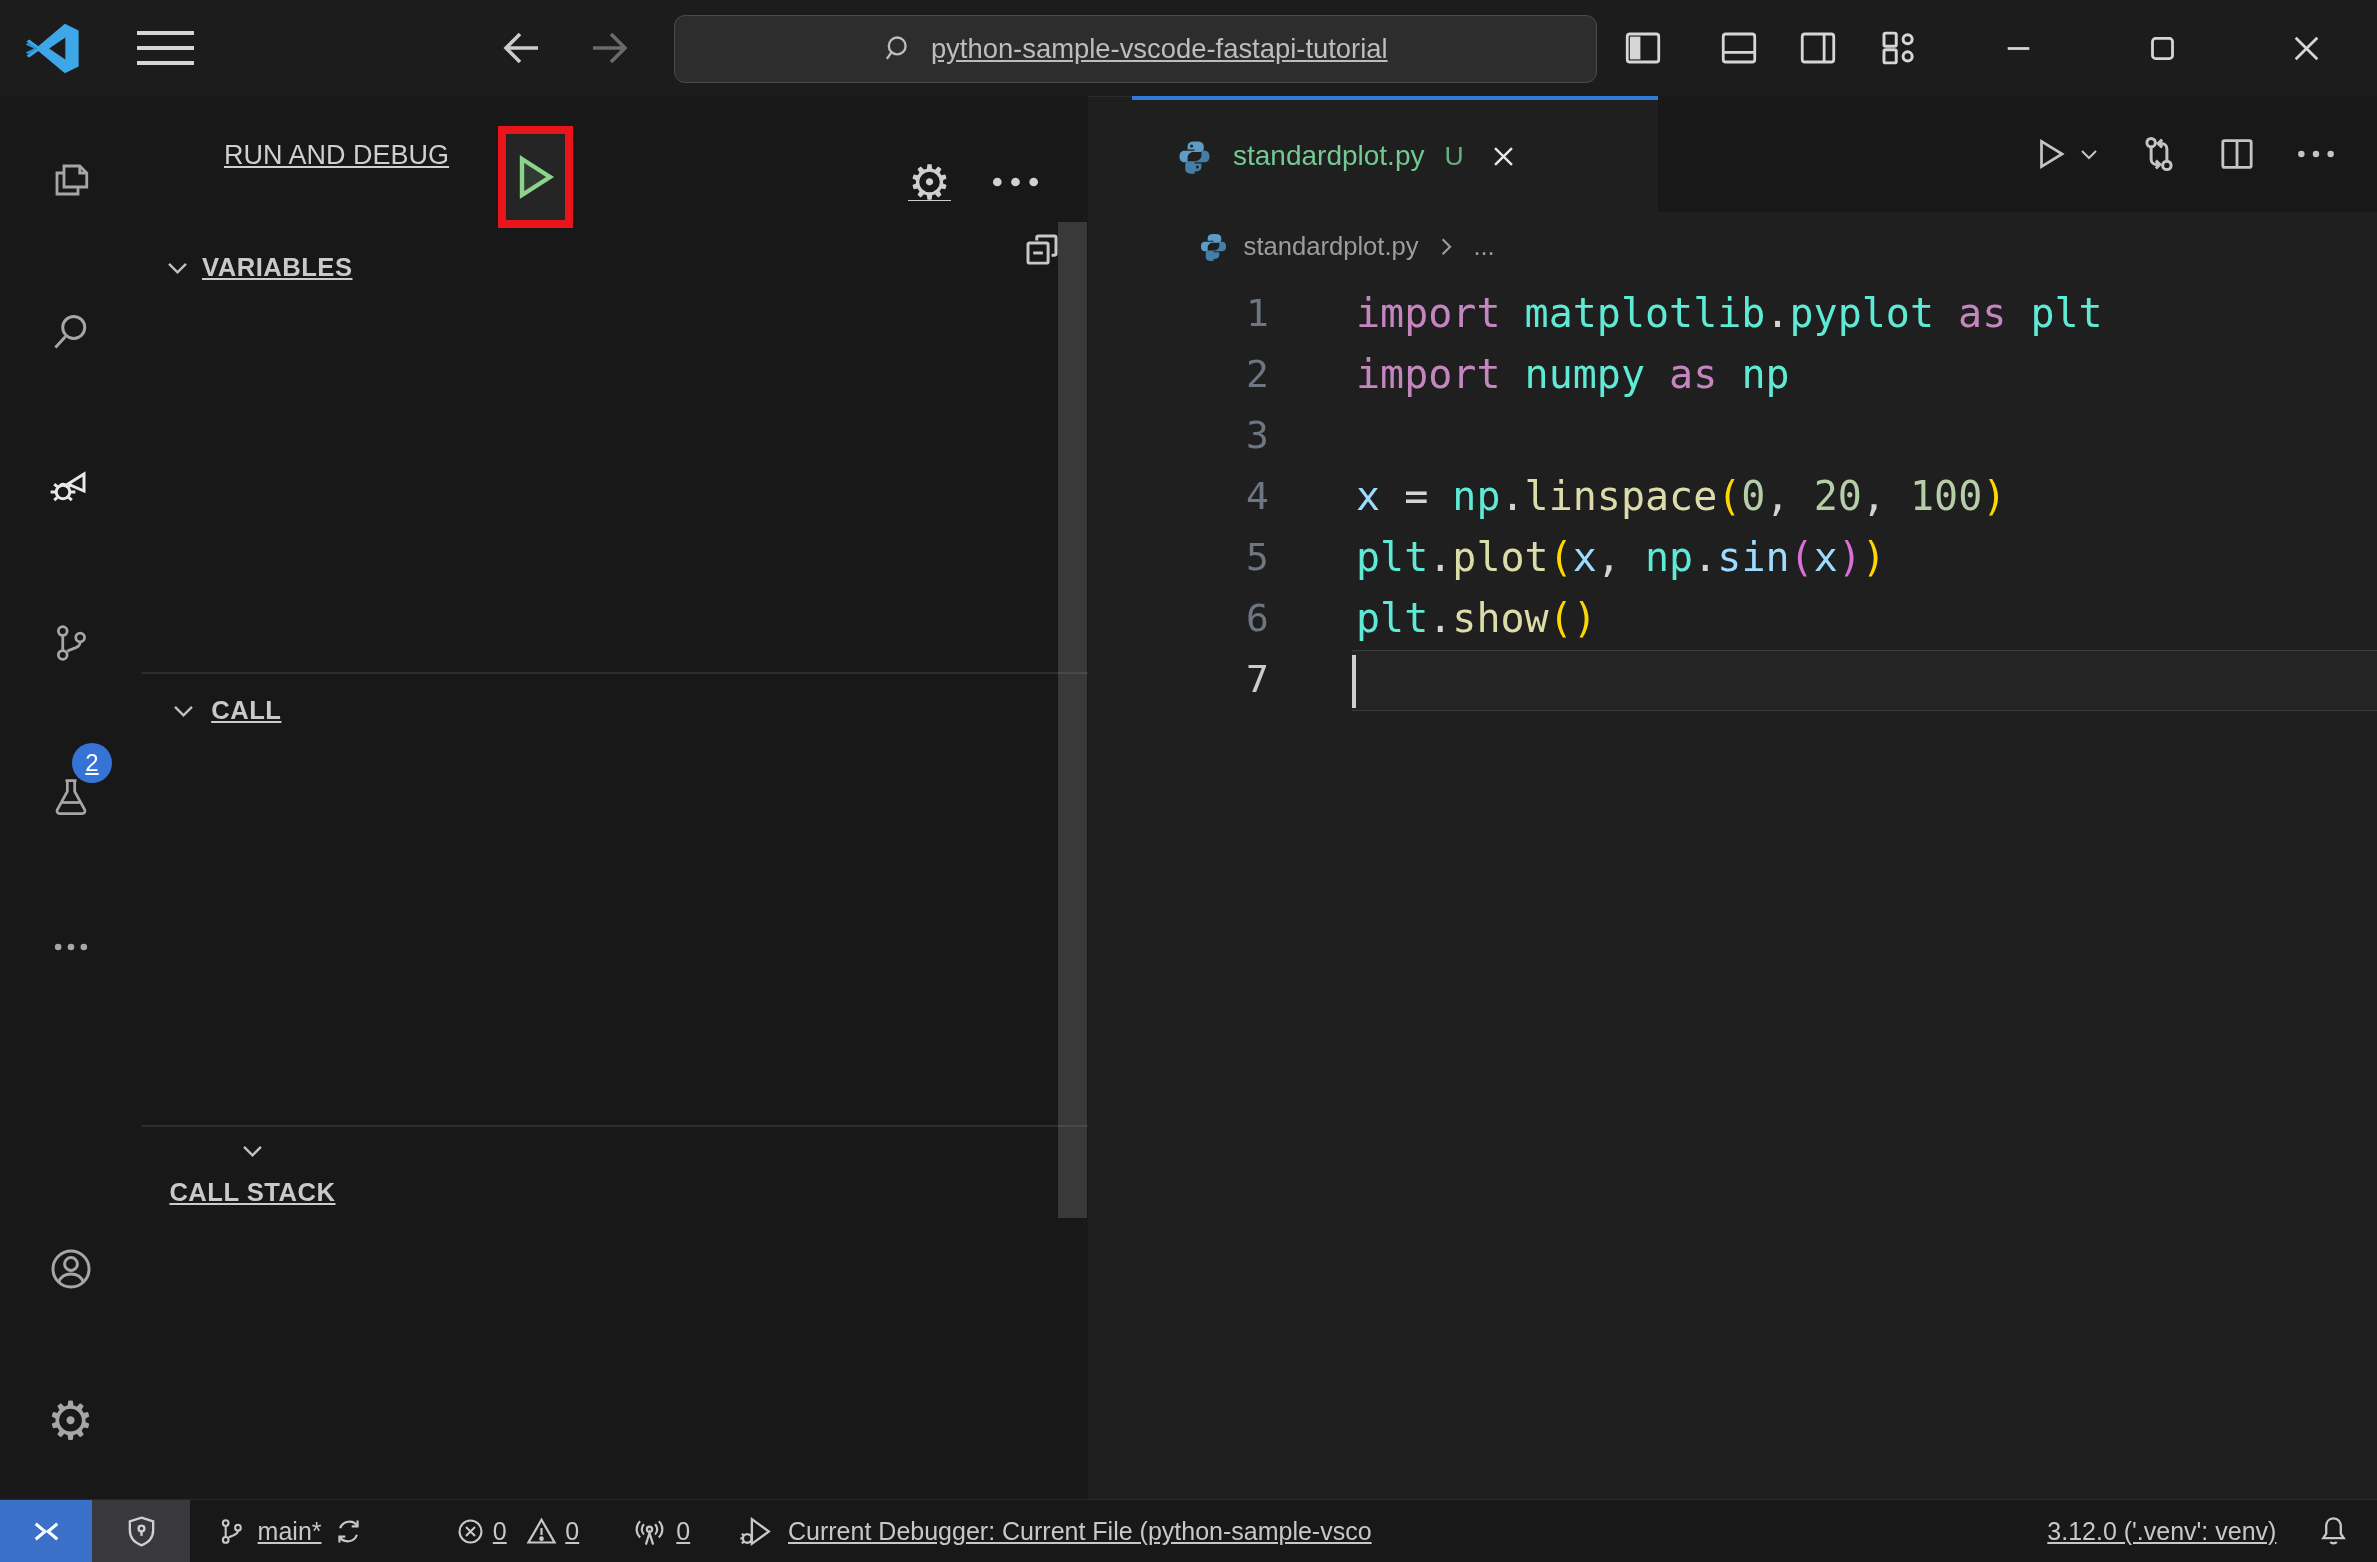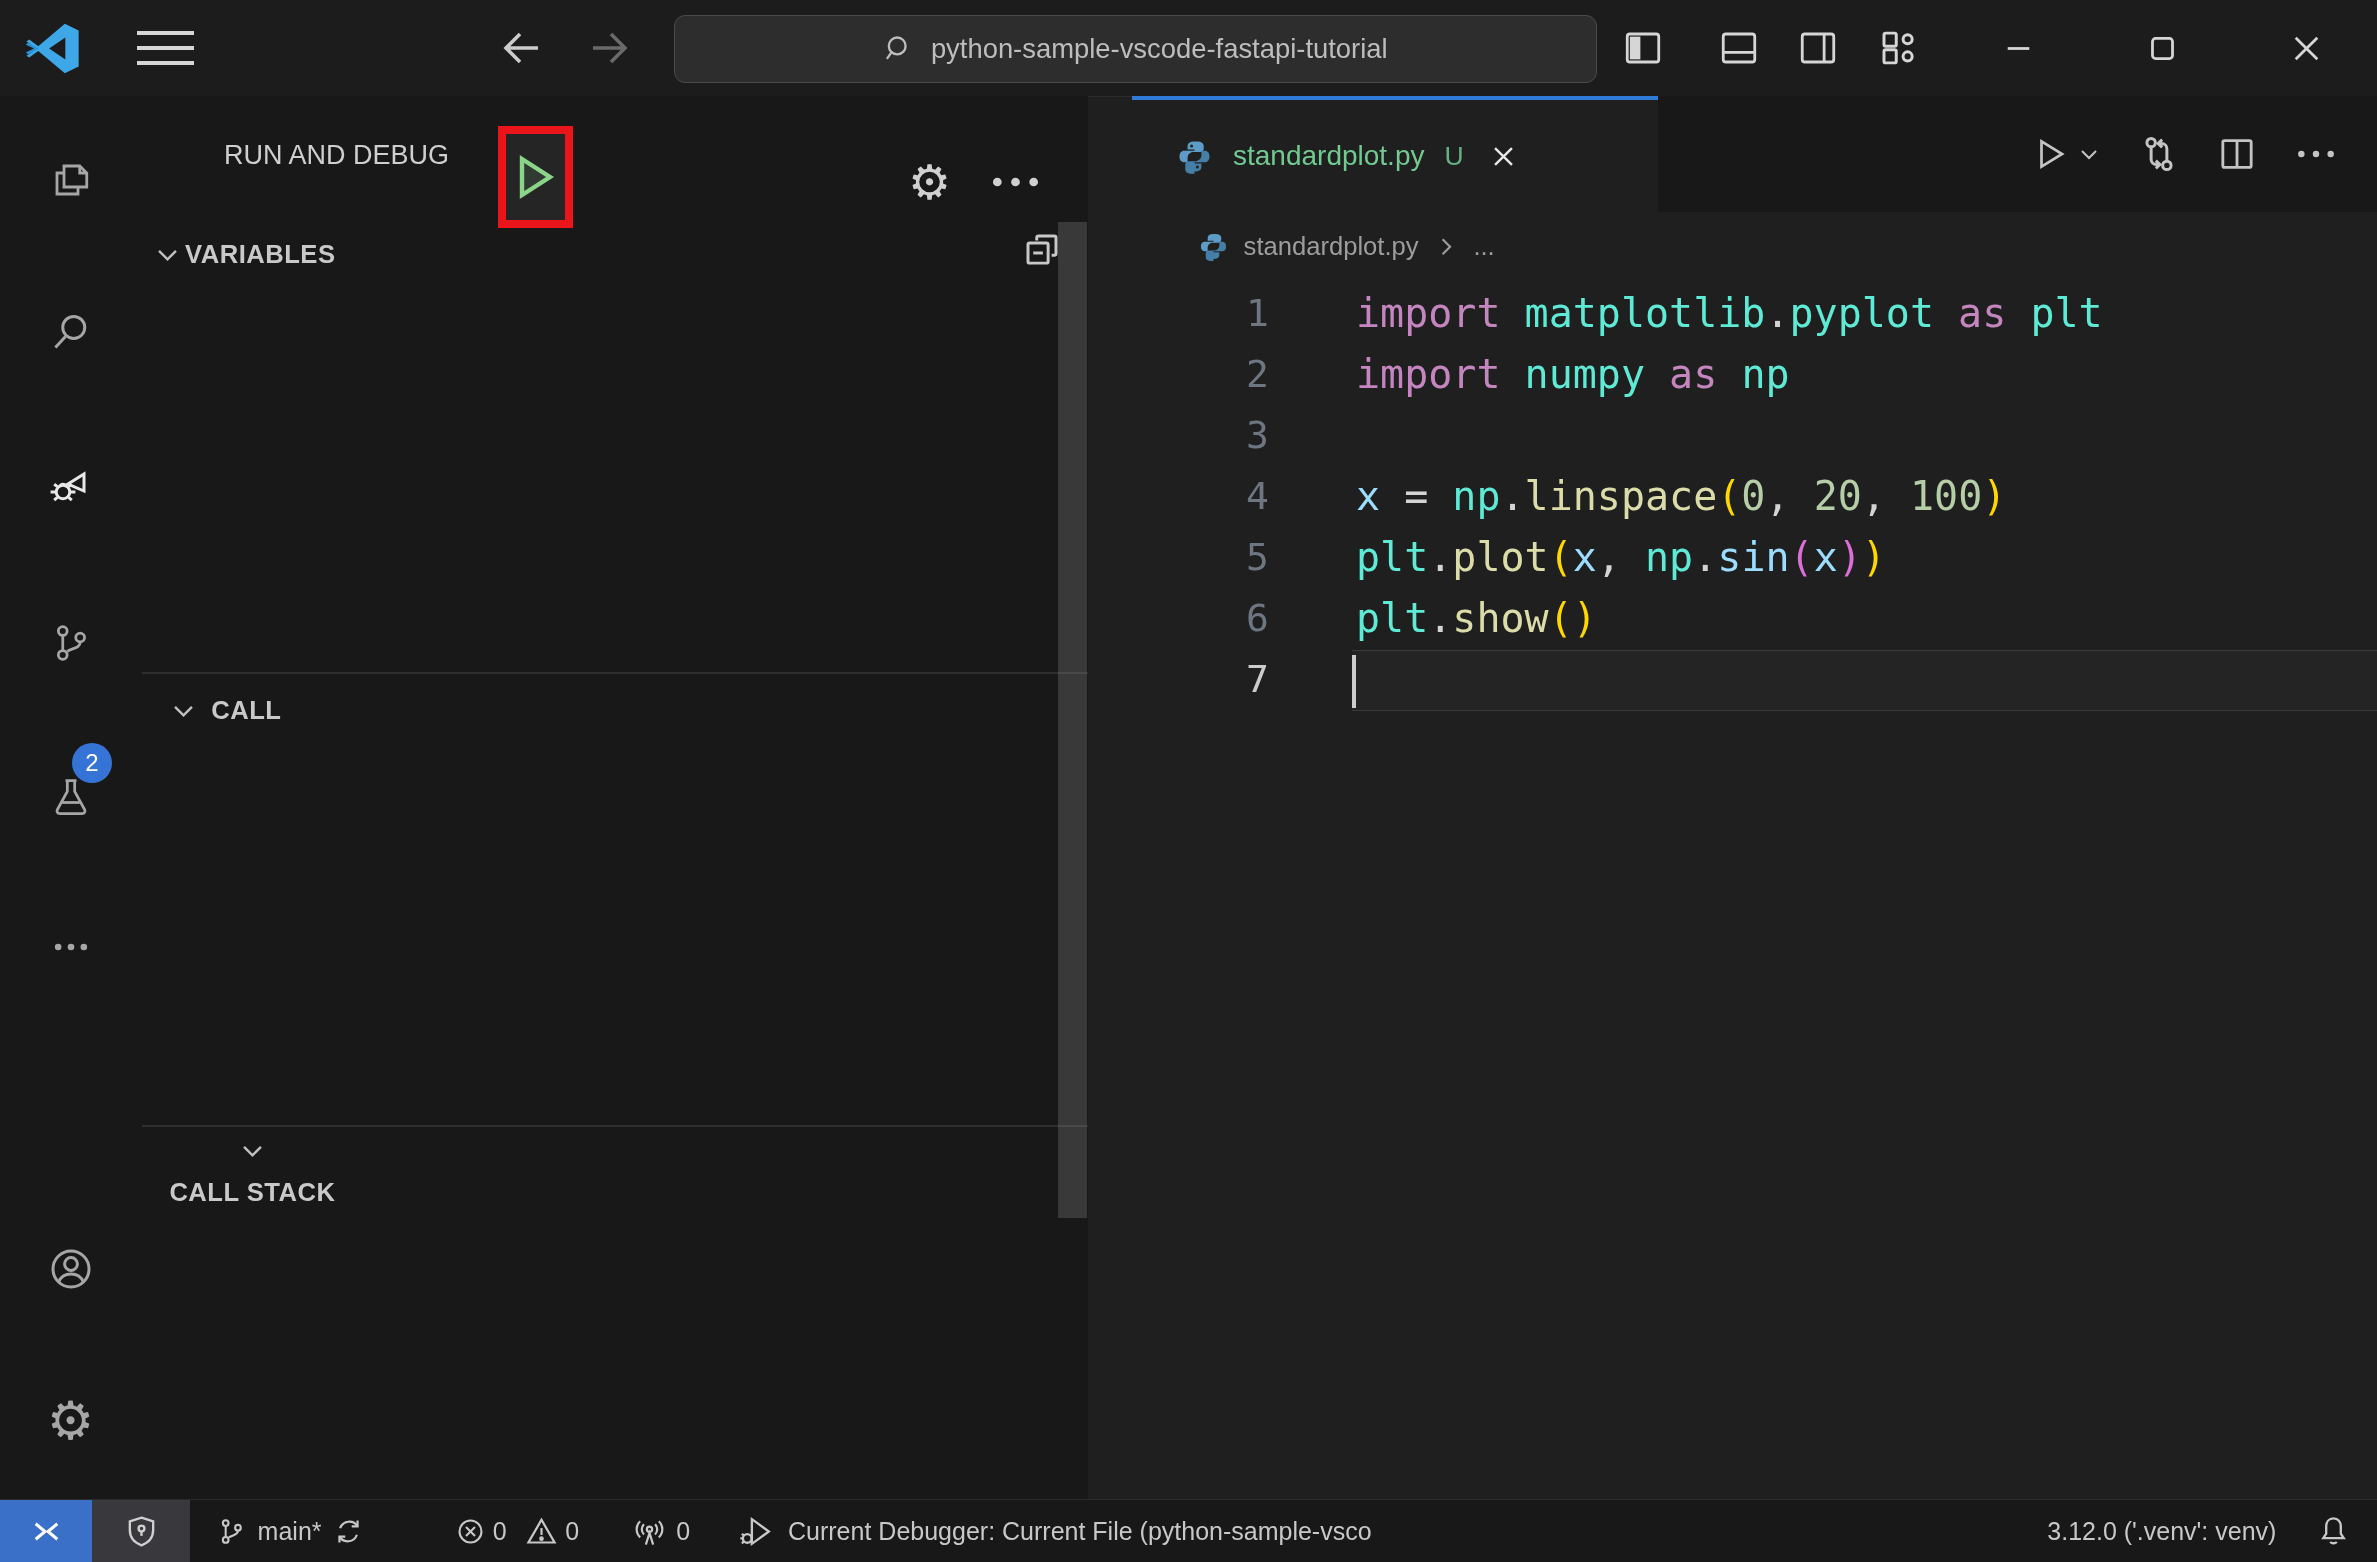--- a/index.html
+++ b/index.html
@@ -1,18 +1,18 @@
 <!DOCTYPE html>
 <html style="font-size:14.6px"><head>
 <meta charset="utf-8">
 <style>
   html,body{margin:0;padding:0;background:#101010;}
   #root{position:relative;width:2377px;height:1562px;background:#1f1f1f;overflow:hidden;
         font-family:"Liberation Sans",sans-serif;color:#cccccc;-webkit-font-smoothing:antialiased;}
-  .abs{position:absolute;}
+  .abs{position:absolute;text-decoration:underline;}
   .row{display:flex;align-items:center;}
   svg{display:block;}
 
   
   #titlebar{left:0;top:0;width:2377px;height:96px;background:#1c1c1c;border-bottom:0.9px solid #2b2b2b;}
   #cmdcenter{left:674px;top:14.6px;width:921px;height:66px;background:#2d2d2d;border:1.8px solid #4b4b4b;
              border-radius:11px;display:flex;align-items:center;justify-content:center;gap:16.5px;
              color:#bdbdbd;font-size:27.4px;}
   .winbtn{width:82px;height:96px;display:flex;align-items:center;justify-content:center;}
 
@@ -214,21 +214,21 @@
       <span style="font-size:48px;line-height:48px;color:#d0d0d0;font-family:'DejaVu Sans',sans-serif;">⚙</span>
     </div>
     <div class="abs" style="left:846px;top:66px;">
       <svg width="55" height="40" viewBox="0 0 30 22" fill="#d0d0d0">
         <circle cx="5" cy="11" r="2.4"></circle>
           <circle cx="15" cy="11" r="2.4"></circle>
           <circle cx="25" cy="11" r="2.4"></circle>
       </svg>
     </div>
 
-    <div class="abs row" style="left:11px;top:131px;height:55px;gap:3px;">
+    <div class="abs row" style="left:21px;top:131px;height:55px;gap:10px;align-items:flex-end;">
       <span>
         <svg width="29" height="29" viewBox="0 0 24 24" fill="none" stroke="#c0c0c0" stroke-width="2">
             <path d="M5 9 L12 16 L19 9"></path>
           </svg>
       </span>
       <span class="pane-title">VARIABLES</span>
     </div>
     <div class="abs" style="left:879px;top:133px;">
       <svg width="42" height="42" viewBox="0 0 24 24" fill="none" stroke="#c8c8c8" stroke-width="1.7">
         <path d="M9 6.5 V5 A1 1 0 0 1 10 4 H19 A1 1 0 0 1 20 5 V14 A1 1 0 0 1 19 15 H17.5"></path>

